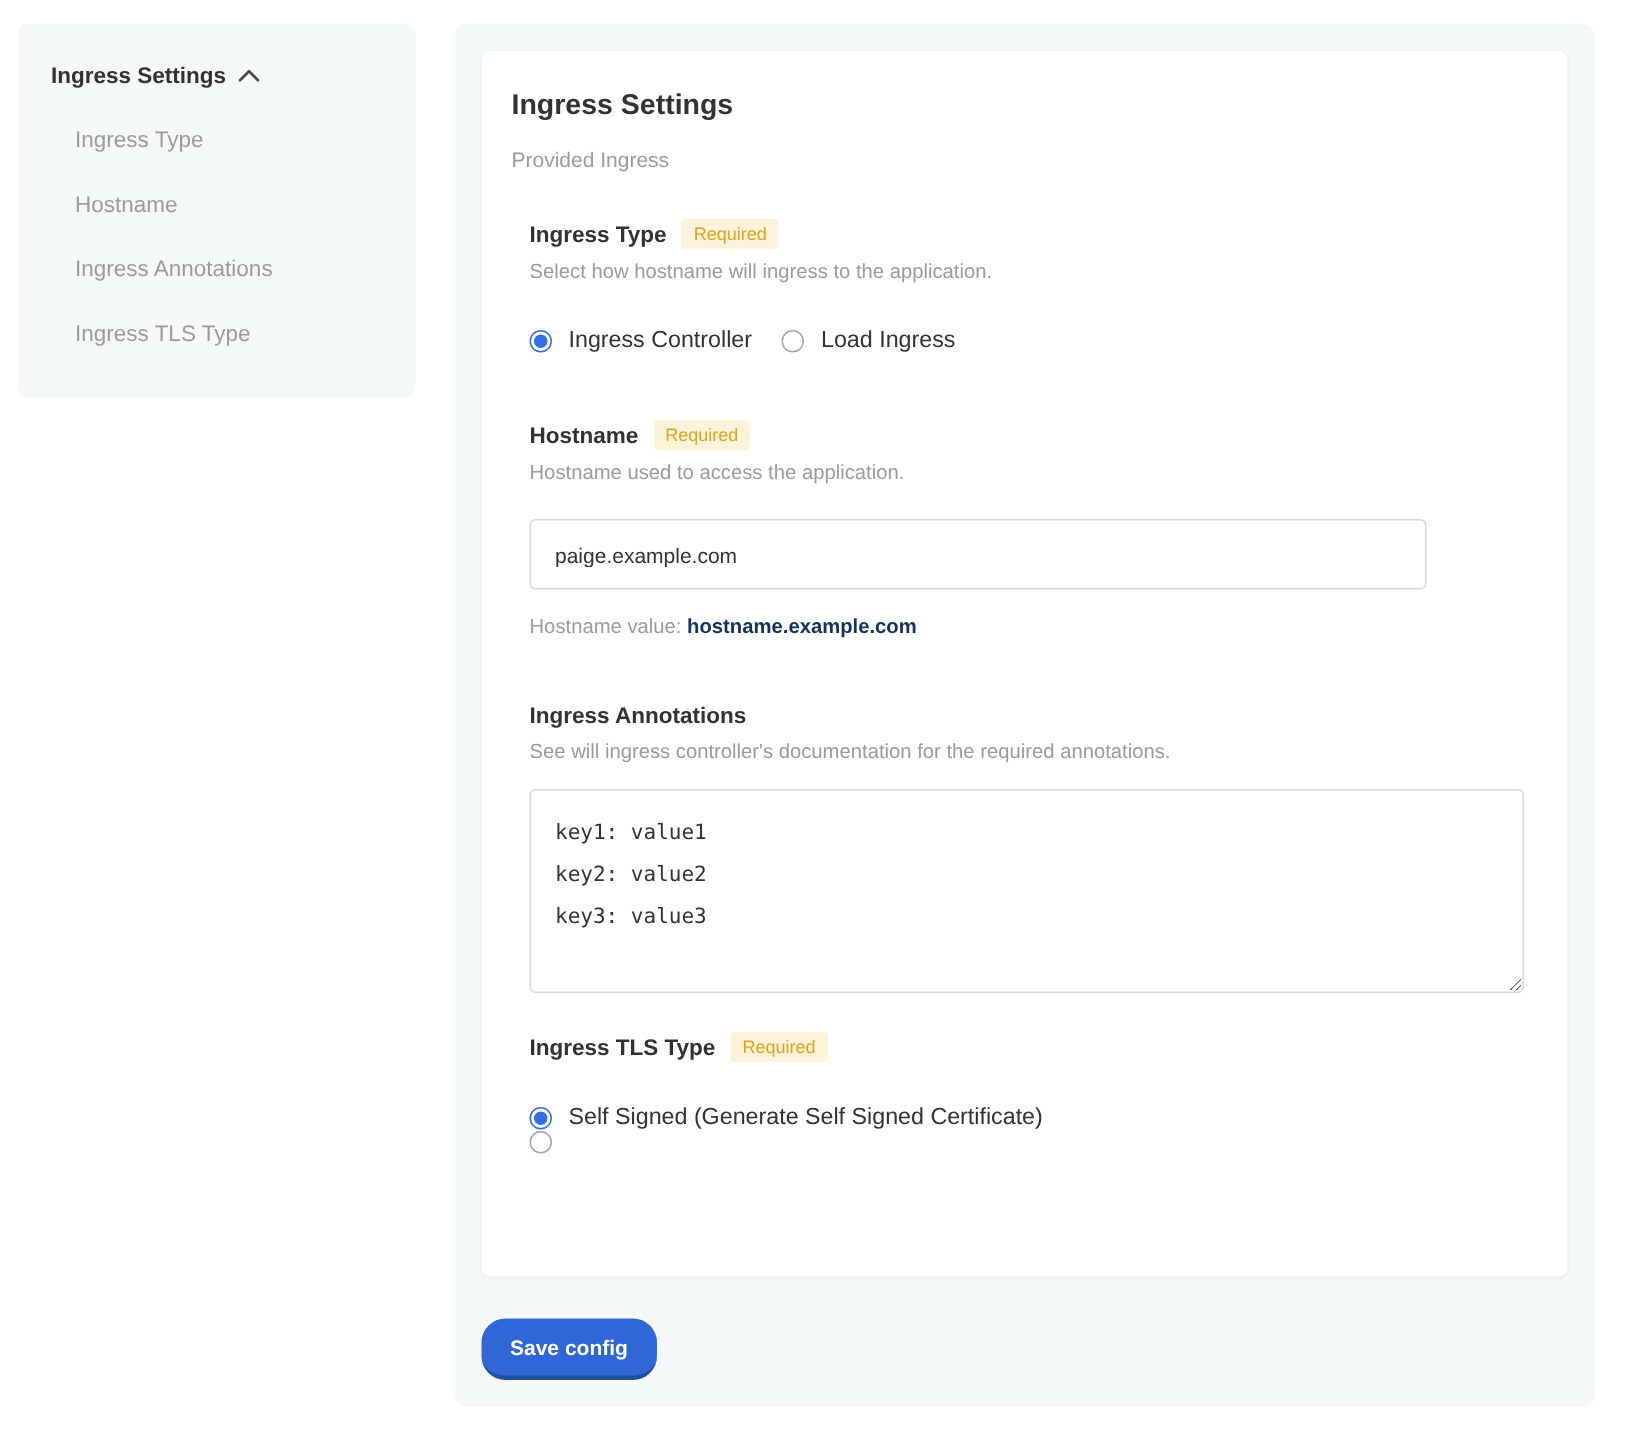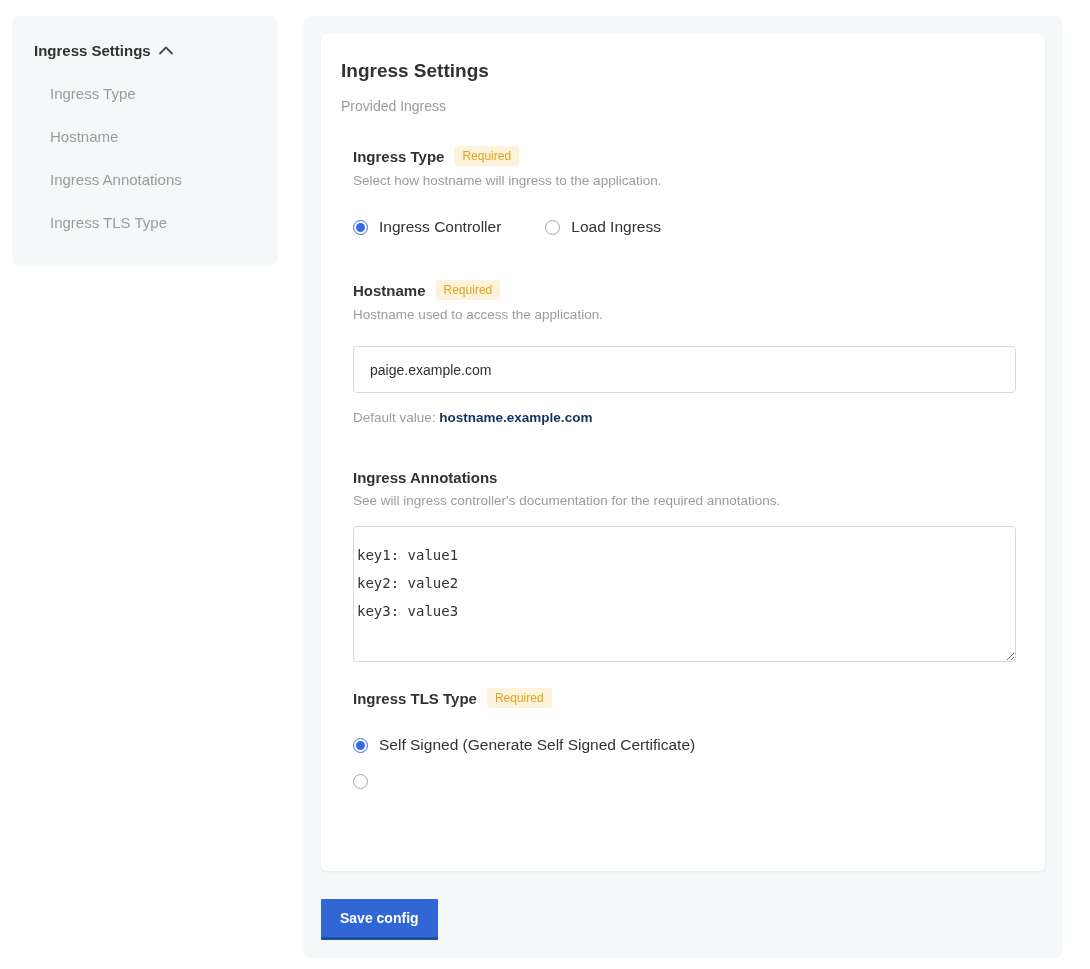--- a/index.html
+++ b/index.html
@@ -101,27 +101,26 @@
   }
   .field-help {
     font-size: 13.5px;
     color: #9b9b9b;
     margin-top: 7px;
   }
 
   
   .radio-row {
     display: flex;
-    gap: 44px;
+    gap: 20px;
     margin-top: 30px;
   }
   .radio-col {
     display: flex;
     flex-direction: column;
-    gap: 20px;
     margin-top: 28px;
   }
   .radio-option {
     display: flex;
     align-items: center;
     gap: 11px;
     cursor: pointer;
   }
   .radio {
     width: 15px;
@@ -138,21 +137,21 @@
     position: absolute;
     inset: 2px;
     border-radius: 50%;
     background: var(--accent_blue);
   }
   .radio-label { font-size: 15.5px; color: #323232; }
 
   
   .text-input {
     display: block;
-    width: 663px;
+    width: 598px;
     height: 47px;
     margin-top: 24px;
     padding: 12px 16px;
     font-family: "Liberation Sans", sans-serif;
     font-size: 14px;
     color: #323232;
     border: 1px solid #d6d8da;
     border-radius: 4px;
     outline: none;
   }
@@ -164,42 +163,42 @@
   .default-value {
     font-weight: bold;
     color: #13335c;
     margin-left: 0;
   }
   .textarea-input {
     display: block;
     width: 663px;
     height: 136px;
     margin-top: 18px;
-    padding: 14px 3px;
+    padding: 14px 16px;
     font-family: "DejaVu Sans Mono", monospace;
     font-size: 14px;
     line-height: 2;
     color: #323232;
     border: 1px solid #d6d8da;
     border-radius: 4px;
     resize: both;
     outline: none;
   }
 
   
   .save-row { margin-top: 28px; padding-left: 0; }
   .save-button {
     font-family: "Liberation Sans", sans-serif;
     font-size: 14px;
     font-weight: bold;
     color: #ffffff;
     background: var(--button_bg);
     border: none;
     border-bottom: 3px solid var(--button_shadow);
-    border-radius: 1px;
+    border-radius: 16px;
     padding: 11px 19px;
     cursor: pointer;
   }
 </style>
 </head>
 <body>
 
 <div class="page">
 
   <nav class="sidebar">
@@ -241,21 +240,21 @@
       </div>
 
       <div class="field-group">
         <div class="field-label-row">
           <span class="field-label">Hostname</span>
           <span class="badge">Required</span>
         </div>
         <div class="field-help">Hostname used to access the application.</div>
         <input type="text" class="text-input" value="paige.example.com" style="">
         <div class="default-line">
-          <span>Default value:</span>
+          <span>Hostname value:</span>
           <span class="default-value">hostname.example.com</span>
         </div>
       </div>
 
       <div class="field-group" style="margin-bottom:26px;">
         <div class="field-label-row">
           <span class="field-label">Ingress Annotations</span>
         </div>
         <div class="field-help">See will ingress controller's documentation for the required annotations.</div>
         <textarea class="textarea-input" spellcheck="false" style="">key1: value1

